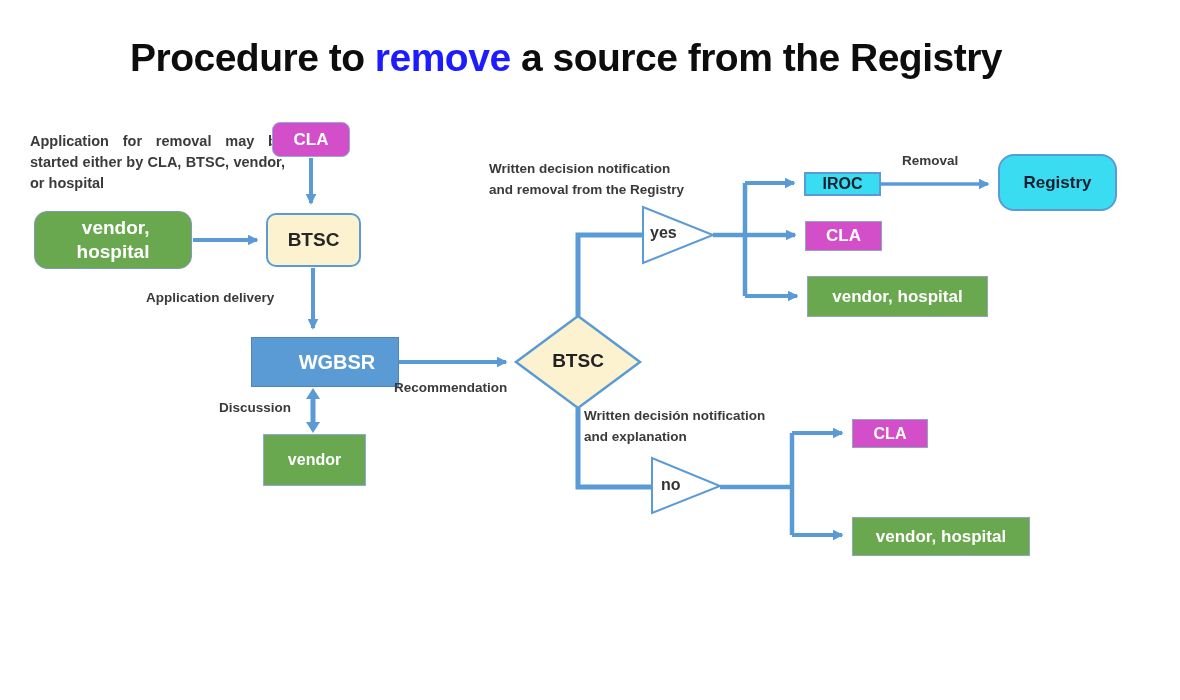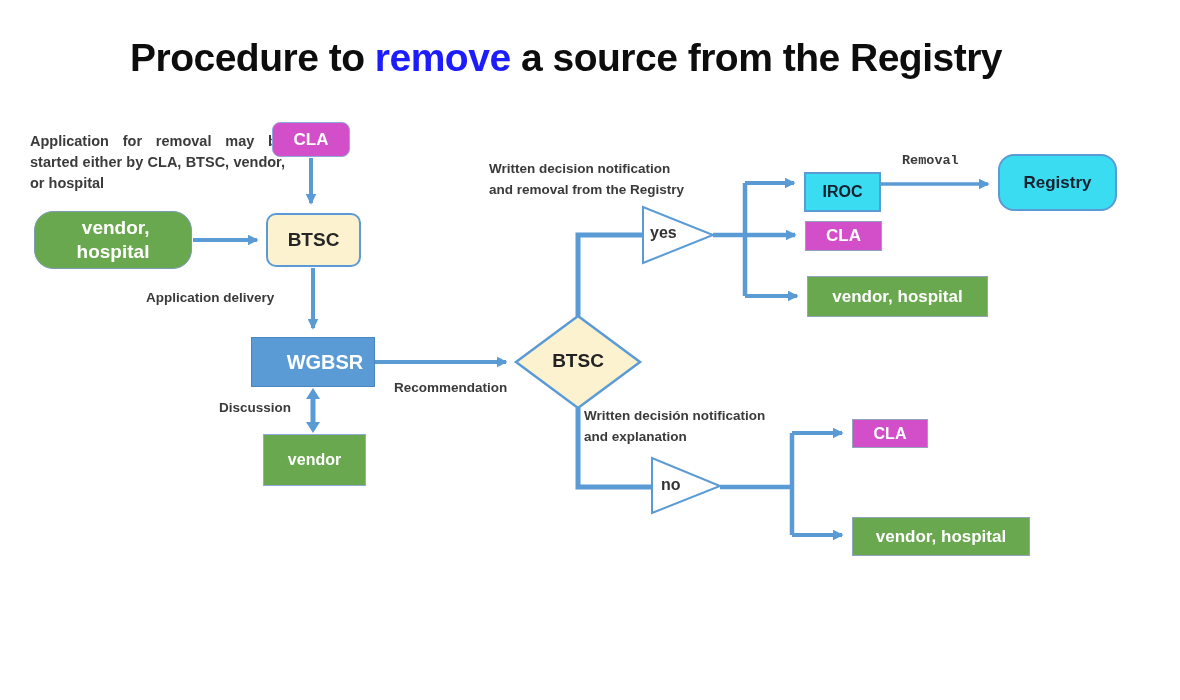--- a/index.html
+++ b/index.html
@@ -123,46 +123,46 @@
 
     <polygon points="643,207 643,263 713,235" fill="#ffffff" stroke="#5b9bd5" stroke-width="2"></polygon>
     <polygon points="652,458 652,513 720,486" fill="#ffffff" stroke="#5b9bd5" stroke-width="2"></polygon>
     <polygon points="578,316 640,362 578,408 516,362" fill="#fdf2d0" stroke="#5b9bd5" stroke-width="2.5"></polygon>
   </svg>
 
   <div class="node magenta" style="left:272px; top:122px; width:78px; height:35px; border-radius:8px; font-size:17px;">CLA</div>
 
   <div class="node cream" style="left:266px; top:213px; width:95px; height:54px; border-radius:10px; font-size:19px;">BTSC</div>
 
-  <div class="node green" style="left:34px; top:211px; width:158px; height:58px; border-radius:19px; font-size:19px;">vendor,
+  <div class="node green" style="left:34px; top:211px; width:158px; height:58px; border-radius:13px; font-size:19px;">vendor,
 hospital</div>
 
-  <div class="node bluebox" style="left:251px; top:337px; width:124px; height:50px; font-size:20px;padding-left:24px;">WGBSR</div>
+  <div class="node bluebox" style="left:251px; top:337px; width:148px; height:50px; font-size:20px;padding-left:24px;">WGBSR</div>
 
   <div class="node green" style="left:263px; top:434px; width:103px; height:52px; border-color:#8faadc; font-size:16px;">vendor</div>
 
   <div class="shape-label" style="left:528px; top:350px; width:100px;">BTSC</div>
 
   <div class="gate-label" style="left:650px; top:224px;">yes</div>
   <div class="gate-label" style="left:661px; top:476px;">no</div>
 
-  <div class="node cyan" style="left:804px; top:172px; width:77px; height:40px; font-size:16px;">IROC</div>
+  <div class="node cyan" style="left:804px; top:172px; width:77px; height:24px; font-size:16px;">IROC</div>
 
   <div class="node cyan" style="left:998px; top:154px; width:119px; height:57px; border-radius:16px; font-size:17px;">Registry</div>
 
   <div class="node magenta" style="left:805px; top:221px; width:77px; height:30px; border-radius:0; border-color:#93a5bd; font-size:17px;">CLA</div>
 
   <div class="node green" style="left:807px; top:276px; width:181px; height:41px; border-radius:0; border-color:#93a5bd; font-size:17px;">vendor, hospital</div>
 
   <div class="node magenta" style="left:852px; top:419px; width:76px; height:29px; border-radius:0; border-color:#93a5bd; font-size:16px;">CLA</div>
 
   <div class="node green" style="left:852px; top:517px; width:178px; height:39px; border-radius:0; border-color:#93a5bd; font-size:17px;">vendor, hospital</div>
 
   <div class="edge-label" style="left:146px; top:288px;">Application delivery</div>
   <div class="edge-label" style="left:219px; top:398px;">Discussion</div>
   <div class="edge-label" style="left:394px; top:378px;">Recommendation</div>
   <div class="edge-label" style="left:489px; top:159px;">Written decision notification
 and removal from the Registry</div>
   <div class="edge-label" style="left:584px; top:406px;">Written decisión notification
 and explanation</div>
-  <div class="edge-label" style="left:902px; top:151px;font-family:Liberation Mono, monospace;">Removal</div>
+  <div class="edge-label" style="left:902px; top:151px;">Removal</div>
 
 </div>
 
 </body></html>

